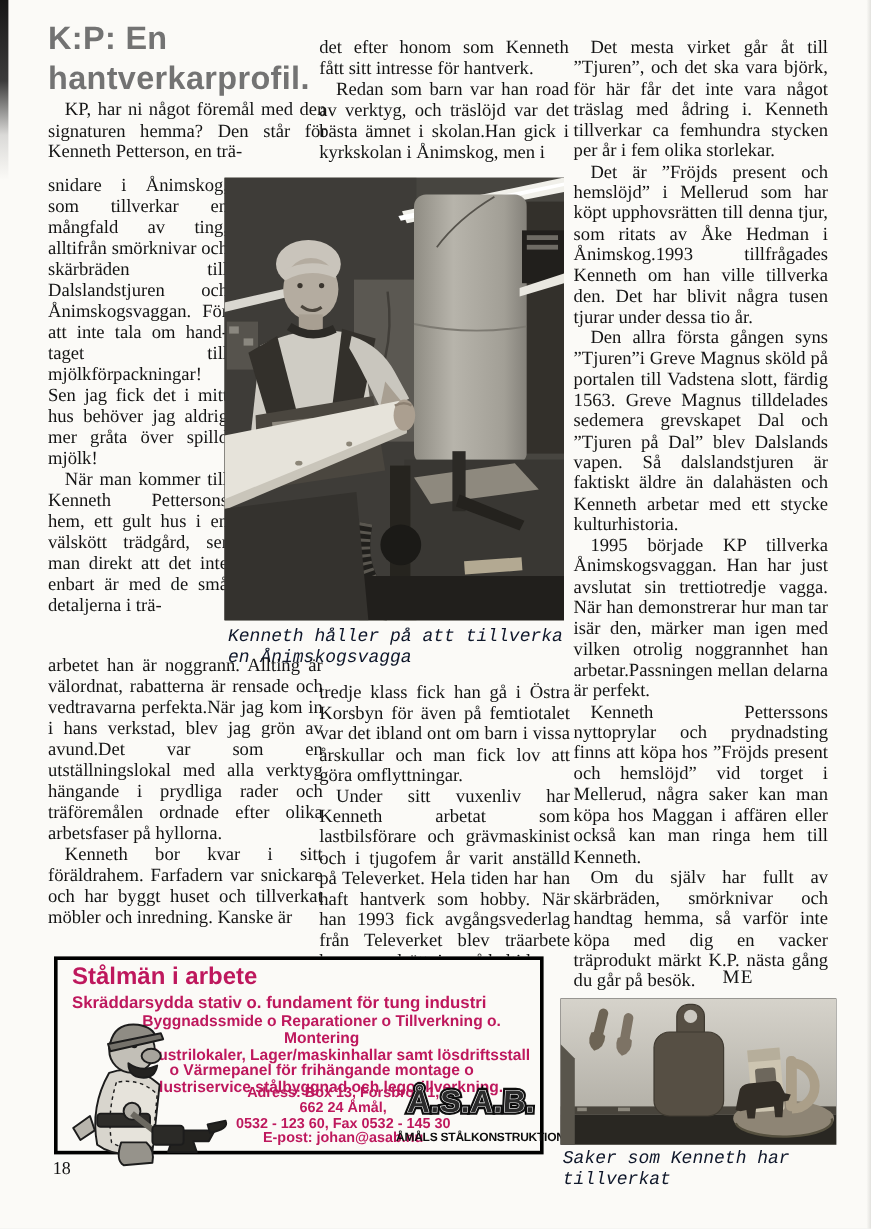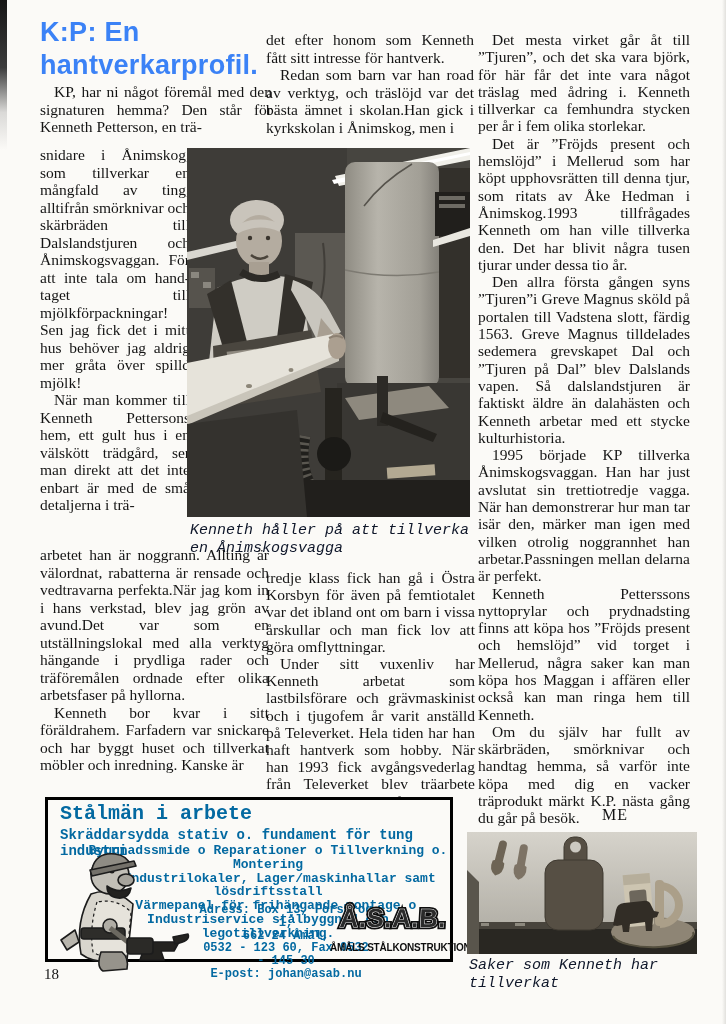--- a/index.html
+++ b/index.html
@@ -6,35 +6,35 @@
   body{width:726px;height:1024px;overflow:hidden;background:#e9e9e6;}
   .page{position:relative;width:726px;height:1024px;background:#fbfaf7;overflow:hidden;
         font-family:"Liberation Serif",serif;color:#141414;}
   .abs{position:absolute;}
   .scan-edge{left:0;top:0;width:7px;height:150px;
     background:linear-gradient(to bottom,#161616 0%,#3c3c3c 45%,rgba(120,120,120,.25) 75%,rgba(120,120,120,0) 100%);}
   .scan-edge2{right:0;top:0;width:4px;height:1024px;
     background:linear-gradient(to left,rgba(150,150,145,.25),rgba(150,150,145,0));}
 
   .headline{font-family:"Liberation Sans",sans-serif;font-weight:bold;
-    font-size:27px;line-height:33px;letter-spacing:.3px;color:#3b82f6;}
+    font-size:27px;line-height:33px;letter-spacing:.3px;color:#737373;}
 
   .body-text{font-size:15.5px;line-height:17.5px;text-align:justify;hyphens:auto;}
   .body-text p{margin:0;text-indent:14px;}
   .body-text p.cont{text-indent:0;}
 
   .caption{font-style:italic;font-size:15px;line-height:18px;color:#0f172a;font-family:Liberation Mono, monospace;}
 
   .photo-frame{background:#45433f;overflow:hidden;}
   .photo-frame svg{display:block;}
 
   .signature{font-size:16px;letter-spacing:1px;text-align:right;}
 
   .adbox{border:3px solid #000;background:#fbfaf7;}
-  .ad-sans{font-family:Liberation Mono, monospace;font-weight:bold;color:#0369a1;}
+  .ad-sans{font-family:Liberation Sans, sans-serif;font-weight:bold;color:#be185d;}
   .ad-title{font-size:20px;line-height:22px;}
   .ad-line1{font-size:14px;line-height:16px;}
   .ad-center{font-size:13px;line-height:13.8px;text-align:center;}
   .ad-address{font-size:12px;line-height:12.8px;text-align:center;}
   .logo-sub{font-family:"Liberation Sans",sans-serif;font-weight:bold;font-size:10px;
     letter-spacing:-0.2px;text-align:center;color:#0d0d0d;white-space:nowrap;}
 
   .pagenum{font-size:15px;}
 </style>
 </head>

